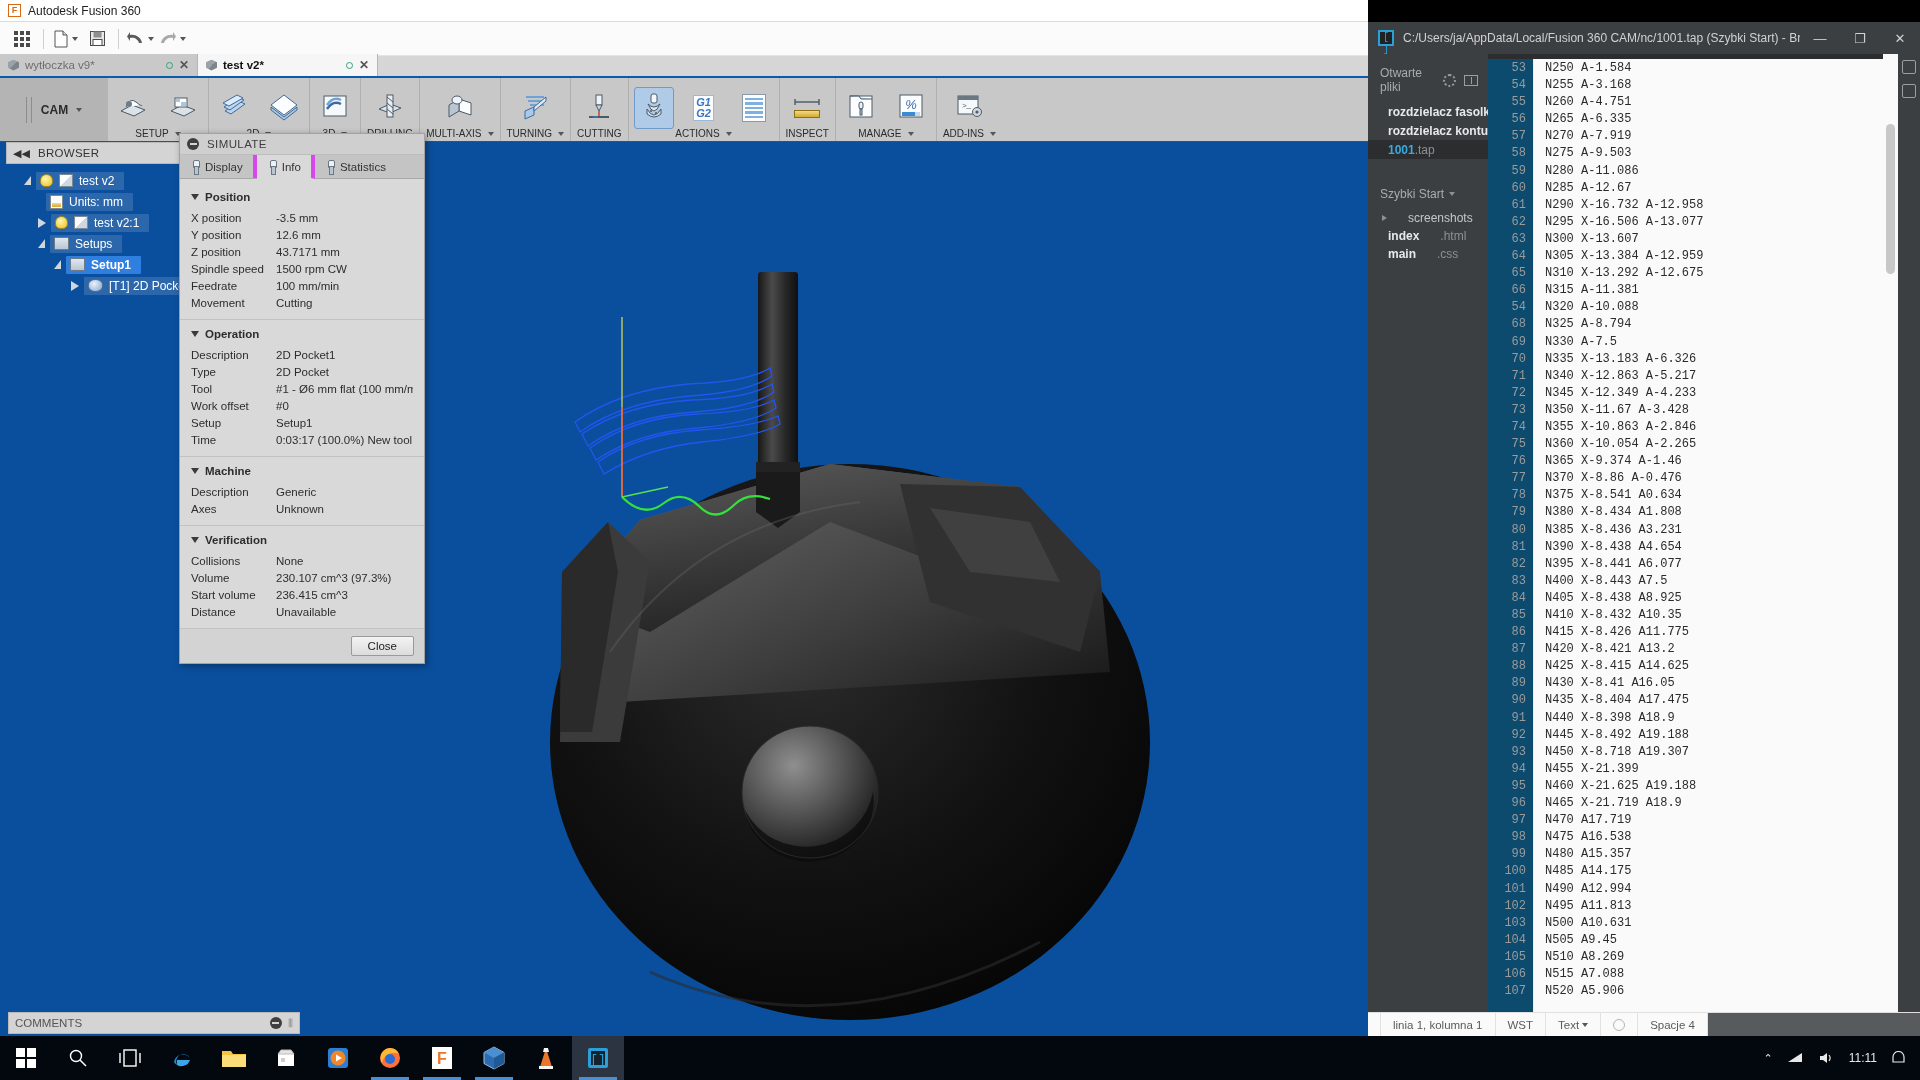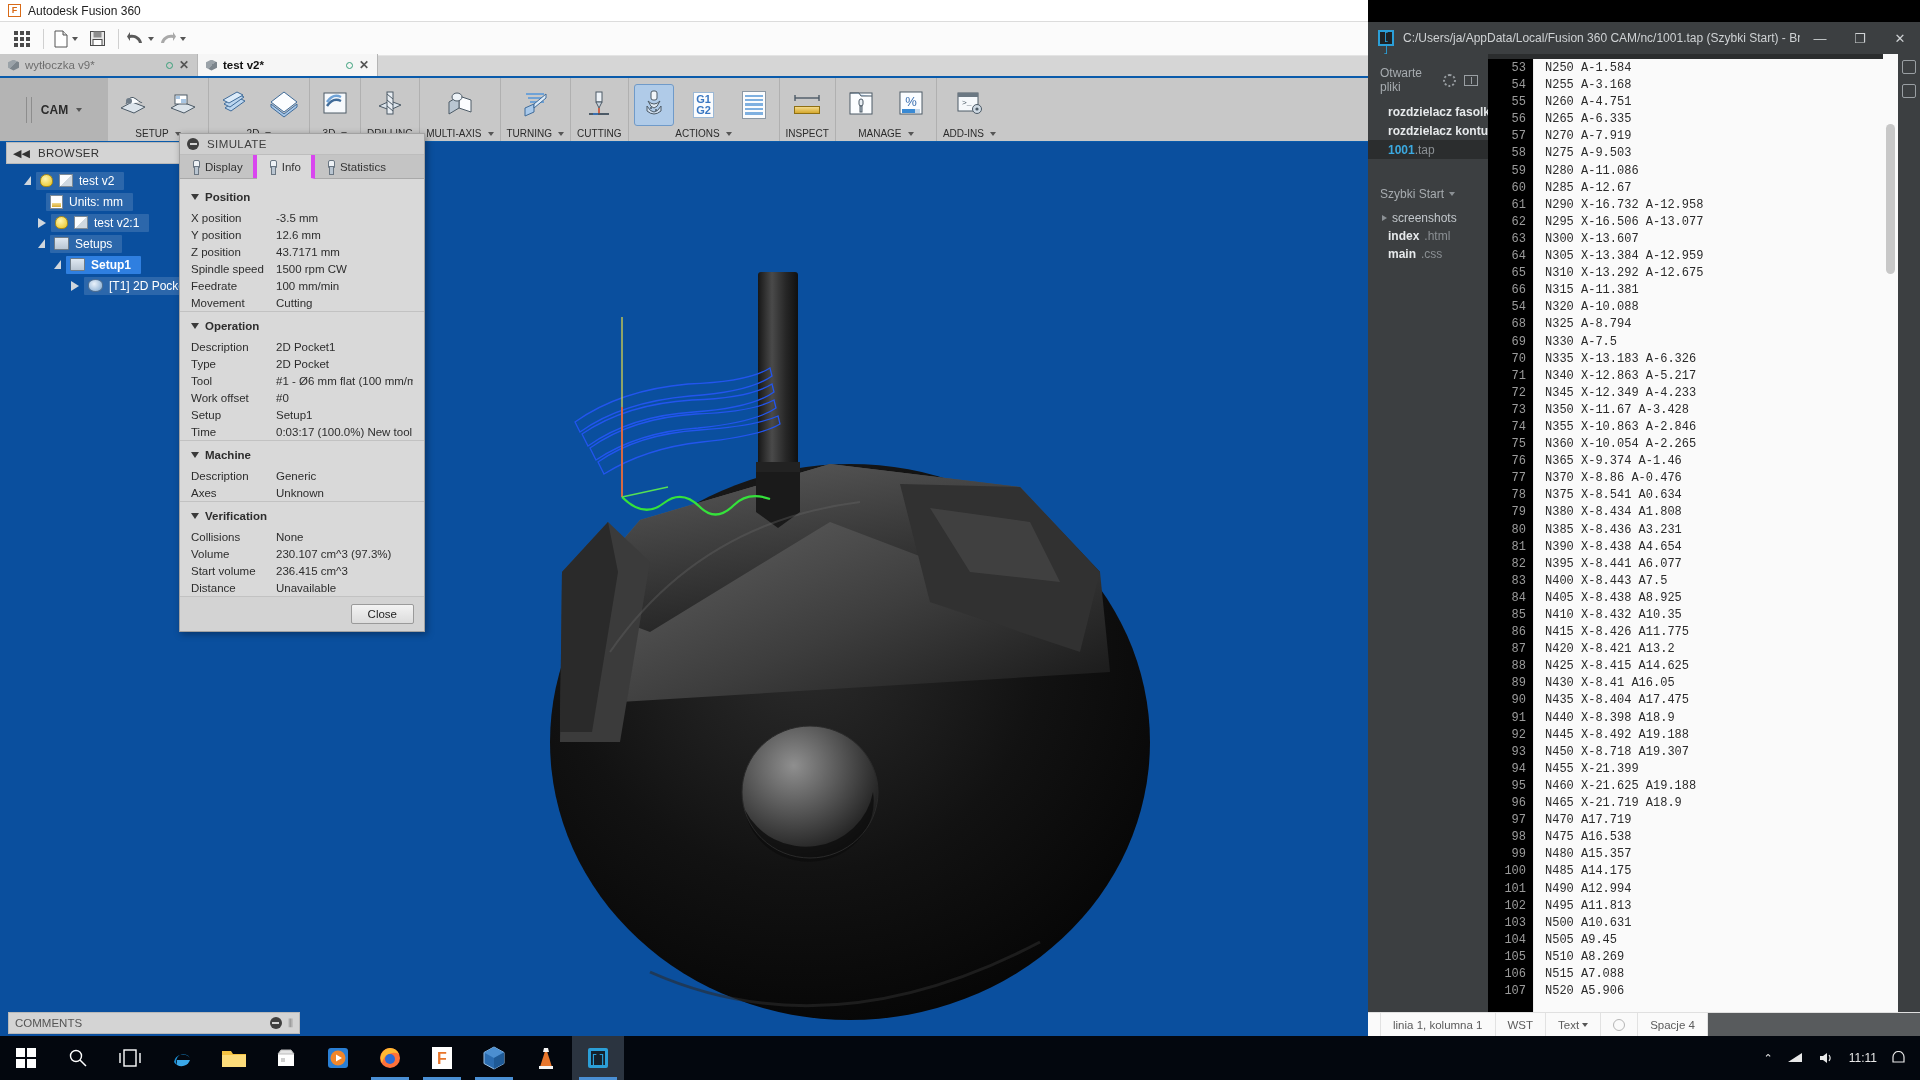--- a/index.html
+++ b/index.html
@@ -25,21 +25,21 @@
   .f-tab { height:22px; display:flex; align-items:center; padding:0 8px; font-size:11.5px; gap:6px; cursor:pointer; background:#c9c9c9; color:#6e6e6e; border-right:1px solid #b5b5b5;}
   .f-tab.active { background:#f6f6f6; color:#111; font-weight:bold;}
   .cube-ico{ width:11px;height:11px; background:linear-gradient(135deg,#9aa2a8 0 50%, #7c858c 50% 100%); clip-path:polygon(50% 0,100% 25%,100% 75%,50% 100%,0 75%,0 25%); }
   .tab-dot{ width:7px;height:7px;border:1.3px solid #39a07a;border-radius:50%;}
   .tab-x{ font-size:12px;color:#555; font-weight:bold;}
 
   .f-ribbon { height:66px; background:#c8c8c8; display:flex; align-items:stretch; border-bottom:3px solid #0a5bab;}
   .rb-ws { width:108px; display:flex; align-items:center; justify-content:center; gap:5px; background:#b4b4b4; font-size:12px; font-weight:bold; color:#2b2b2b;}
   .rb-grip{ width:6px;height:26px; border-left:1px solid #8d8d8d; border-right:1px solid #8d8d8d; margin-right:4px;}
   .rb-group { display:flex; flex-direction:column; align-items:center; justify-content:space-between; border-right:1px solid #b0b0b0; padding:3px 6px 2px 6px;}
-  .rb-icons { display:flex; align-items:center; gap:12px; flex:1;}
+  .rb-icons { display:flex; align-items:flex-end; gap:12px; flex:1;font-style:italic;}
   .rb-item { width:38px; height:40px; display:flex; align-items:center; justify-content:center; cursor:pointer; border-radius:2px;}
   .rb-item.sel{ background:#b0cbe8; outline:1px solid #6f9ac9;}
   .rb-label { font-size:10px; color:#2b2b2b; display:flex; align-items:center; gap:3px; white-space:nowrap;}
 
   
   .ico { width:30px; height:30px; position:relative;}
   .g12{ font-size:11px; color:#3a77c2; font-weight:bold; line-height:11px; font-family:"Liberation Sans",sans-serif; border:1px solid #9bb8d6; padding:1px 2px; background:#fbfcfd;}
   .docico{ width:24px;height:28px;background:#fbfcfd;border:1px solid #8c98a4; display:flex;flex-direction:column;gap:2px;padding:3px 2px;}
   .docico i{ display:block;height:3px;background:#7fb0e0;}
   .ruler{ width:26px;height:8px;background:linear-gradient(180deg,#f3d98b,#d6a92e); border:1px solid #8e6f12;}
@@ -67,21 +67,21 @@
   
   .sim { position:absolute; left:179px; top:133px; width:246px; background:#d3d3d3; border:1px solid #a2a2a2; box-shadow:2px 2px 7px rgba(0,0,0,.35); }
   .sim-head{ height:21px; background:#cfcfcf; display:flex; align-items:center; gap:8px; padding:0 7px; font-size:11.5px; color:#3e3e3e; letter-spacing:.4px; border-bottom:1px solid #bdbdbd;}
   .sim-tabs{ display:flex; height:24px; background:#c4c4c4; border-bottom:1px solid #a9a9a9;}
   .sim-tab{ display:flex;align-items:center;gap:4px; padding:0 10px; font-size:11.5px; color:#333; cursor:pointer; border-right:4px solid #d946ef;}
   .sim-tab.active{ background:#d9d9d9; border-bottom:1px solid #d9d9d9; margin-bottom:-1px;}
   .ti{ width:11px;height:13px;position:relative;}
   .ti:before{content:"";position:absolute;left:3px;top:0;width:5px;height:6px;background:#eef2f6;border:1px solid #6a7682;border-radius:2px 2px 0 0;}
   .ti:after{content:"";position:absolute;left:4px;top:6px;width:3px;height:7px;background:#b9c5d1;border:1px solid #6a7682;}
   .sim-body{ background:#d9d9d9; padding:4px 0 0 0;}
-  .sect { border-bottom:1px solid #c2c2c2; padding:4px 0 0 0;}
+  .sect { border-bottom:1px solid #c2c2c2; padding:4px 0 8px 0;}
   .sect:last-of-type{ border-bottom:none;}
   .sect-h { display:flex; align-items:center; gap:6px; font-size:11.5px; font-weight:bold; color:#2d2d2d; padding:4px 11px 6px 11px;}
   .tri-down{ width:0;height:0;border-left:4.5px solid transparent;border-right:4.5px solid transparent;border-top:6px solid #3a3a3a;}
   .kv { display:flex; font-size:11.5px; color:#2d2d2d; padding:2.5px 11px; }
   .kv .k { width:85px; flex:none;}
   .kv .v { flex:1; white-space:nowrap; overflow:hidden;}
   .sim-foot{ background:#d3d3d3; padding:7px 10px; display:flex; justify-content:flex-end; border-top:1px solid #c2c2c2;}
   .btn { font-size:11.5px; padding:3px 16px; background:linear-gradient(180deg,#f3f3f3,#dcdcdc); border:1px solid #9a9a9a; border-radius:2px; cursor:pointer; color:#222;}
 
   
@@ -109,25 +109,25 @@
   .splt{ width:14px;height:11px;border:1.4px solid #9a9fa3; position:relative;}
   .splt:after{content:"";position:absolute;left:5.5px;top:1px;bottom:1px;width:1.4px;background:#9a9fa3;}
   .b-file{ padding:2.5px 10px 2.5px 20px; font-size:12px; cursor:pointer; white-space:nowrap;}
   .b-file.active{ background:#2b2d2e;}
   .fn{ color:#e6e9eb; font-weight:bold;}
   .fe{ color:#8b9094;}
   .b-file.active .fn{ color:#3ba9e0; font-weight:bold;}
   .b-proj{ margin-top:24px; background:#3c3f41;}
   .b-proj-h{ padding:4px 10px 8px 12px; font-size:12px; color:#a7acb0; display:flex; align-items:center; gap:5px;}
   .mini-caret{ width:0;height:0;border-left:3px solid transparent;border-right:3px solid transparent;border-top:4px solid #8b9094;}
-  .b-tree-row{ padding:2px 8px 2px 14px; font-size:12px; display:flex; align-items:center; gap:5px; cursor:pointer;}
+  .b-tree-row{ padding:2px 8px 2px 14px; font-size:12px; display:flex; align-items:center; gap:21px; cursor:pointer;}
   .tri-r{ width:0;height:0;border-top:3.5px solid transparent;border-bottom:3.5px solid transparent;border-left:5px solid #8b9094;}
   .b-editor{ flex:1; background:#fafafa; display:flex; min-width:0; position:relative; overflow:hidden;}
   .b-topstrip{ position:absolute; left:0; right:0; top:0; height:5px; background:#2b2d2e;}
-  .gutter{ width:46px; background:#000000; color:#9b9b9b; font-family:"Liberation Mono", monospace; font-size:12px; text-align:right; padding:6px 7px 0 0; border-right:1px solid #ececec; user-select:none;}
+  .gutter{ width:46px; background:#0c4a6e; color:#9b9b9b; font-family:"Liberation Mono", monospace; font-size:12px; text-align:right; padding:6px 7px 0 0; border-right:1px solid #ececec; user-select:none;}
   .codecol{ flex:1; font-family:"Liberation Mono", monospace; font-size:12px; color:#2b2b2b; padding:6px 0 0 11px; white-space:pre; overflow:hidden;}
   .gutter div, .codecol div{ height:17.1px; line-height:17.1px;}
   .b-scroll{ width:15px; background:#fafafa; position:relative;}
   .b-thumb{ position:absolute; left:3px; width:9px; top:70px; height:150px; background:#c8c8c8; border-radius:5px;}
   .b-status{ height:24px; background:#fafafa; border-top:1px solid #e0e0e0; display:flex; align-items:center; font-size:11.5px; color:#5b5b5b;}
   .b-status .cell{ padding:0 12px; height:24px; display:flex; align-items:center; border-right:1px solid #e2e2e2; white-space:nowrap; cursor:pointer;}
   .b-status .cell.first{ border-left:1px solid #e2e2e2; margin-left:12px;}
   .b-status .grow{ flex:1; border:none; background:#585b5d;}
   .ring{ width:12px;height:12px;border:1.5px solid #b5b5b5; border-radius:50%;}
   .b-rightrail{ width:22px; background:#3c3f41; display:flex; flex-direction:column; align-items:center; padding-top:6px; gap:10px;}

